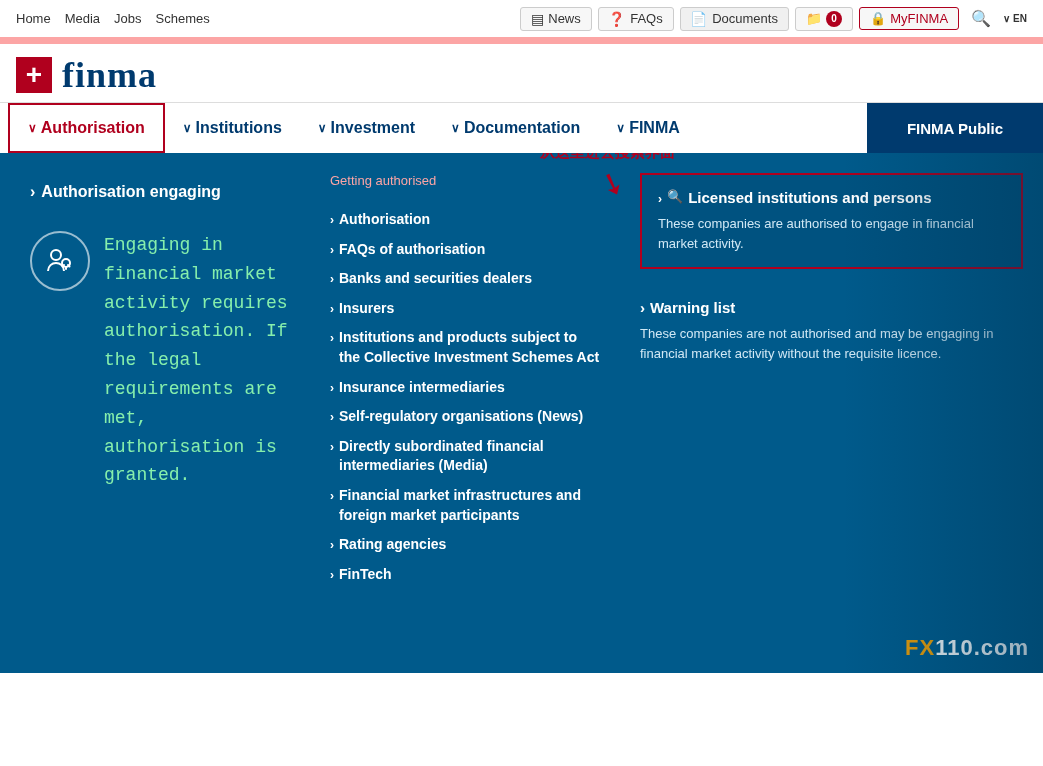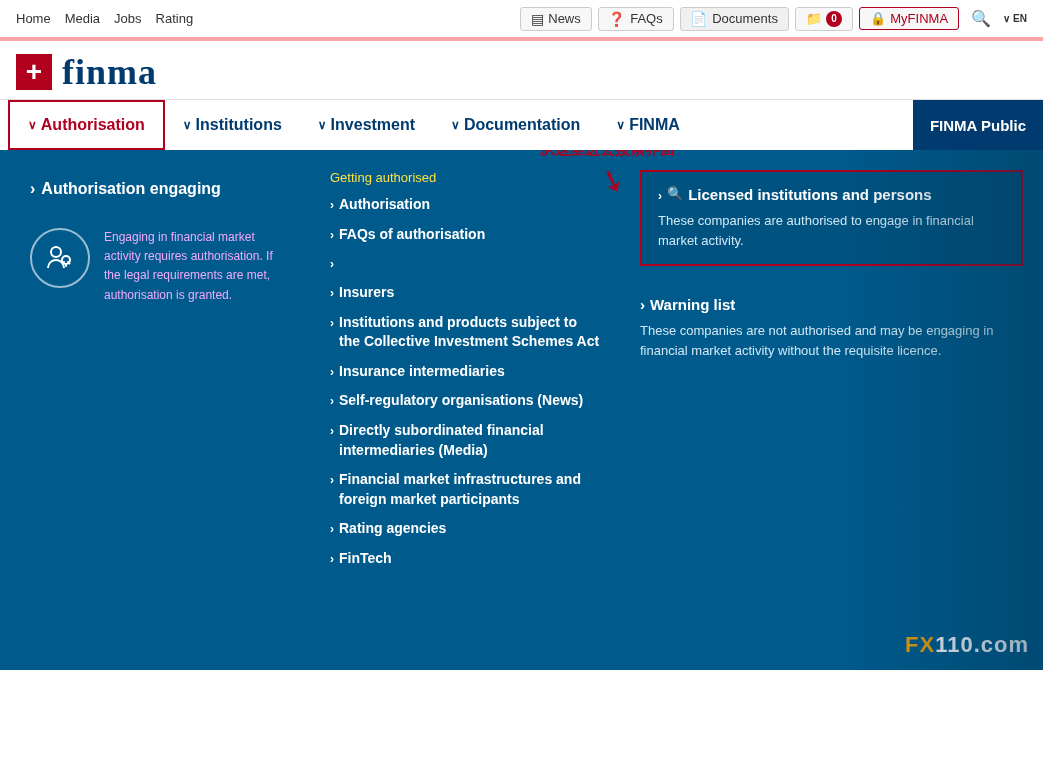--- a/index.html
+++ b/index.html
@@ -5,21 +5,21 @@
     * { margin: 0; padding: 0; box-sizing: border-box; }
     body { font-family: Arial, sans-serif; width: 1043px; overflow-x: hidden; background: #fff; }
 
     
     .top-bar {
       display: flex;
       align-items: center;
       justify-content: space-between;
       padding: 6px 16px;
       background: #fff;
-      border-bottom: 4px solid #fca5a5;
+      border-bottom: 7px solid #fca5a5;
       font-size: 13px;
     }
     .top-bar-left { display: flex; gap: 14px; }
     .top-bar-left a { color: #333; text-decoration: none; font-size: 13px; }
     .top-bar-right { display: flex; align-items: center; gap: 6px; }
     .top-btn {
       display: inline-flex; align-items: center; gap: 4px;
       padding: 3px 10px; border: 1px solid #ccc; border-radius: 3px;
       font-size: 13px; color: #333; background: #f7f7f7; cursor: pointer;
       text-decoration: none;
@@ -69,21 +69,21 @@
       position: relative;
     }
     .nav-item .chevron { font-size: 12px; }
     .nav-item.active {
       color: #b0001e;
       border: 2px solid #b0001e;
     }
     .finma-public-btn {
       margin-left: auto;
       background: #003a6e; color: #fff;
-      padding: 10px 17px;
+      padding: 10px 40px;
       font-size: 15px; font-weight: bold;
       border: none; cursor: pointer;
       align-self: stretch; display: flex; align-items: center;
     }
 
     
     .dropdown-panel {
       display: flex;
       background: #005a8b;
       min-height: 520px;
@@ -109,31 +109,31 @@
     .auth-icon-area {
       display: flex; align-items: flex-start; gap: 14px;
       margin-top: 10px;
     }
     .auth-icon {
       width: 60px; height: 60px; border: 2px solid rgba(255,255,255,0.6);
       border-radius: 50%; display: flex; align-items: center; justify-content: center;
       flex-shrink: 0;
     }
     .auth-icon svg { width: 32px; height: 32px; }
-    .auth-desc { color: #f0abfc; font-size: 12px; line-height: 1.6; }
+    .auth-desc { color: #86efac; font-size: 18px; line-height: 1.6; font-family: Liberation Mono, monospace; }
 
     
     .mid-col {
       width: 310px;
       padding: 20px 20px 20px 20px;
       background: #005a8b;
       flex-shrink: 0;
     }
     .col-heading {
-      color: #fde047; font-size: 13px; margin-bottom: 10px;
+      color: #fca5a5; font-size: 13px; margin-bottom: 22px;
       font-weight: normal;
     }
     .menu-list { list-style: none; }
     .menu-list li {
       margin-bottom: 10px;
     }
     .menu-list li a {
       color: #fff; font-size: 14px; font-weight: bold;
       text-decoration: none; display: flex; align-items: flex-start; gap: 5px;
       line-height: 1.4;
@@ -198,21 +198,21 @@
     }
   </style>
 </head>
 <body>
 
 <div class="top-bar">
   <div class="top-bar-left">
     <a>Home</a>
     <a>Media</a>
     <a>Jobs</a>
-    <a>Rating</a>
+    <a>Schemes</a>
   </div>
   <div class="top-bar-right">
     <button class="top-btn">
       <span class="icon">▤</span>
       <span>News</span>
     </button>
     <button class="top-btn">
       <span class="icon">❓</span>
       <span>FAQs</span>
     </button>
@@ -297,20 +297,21 @@
       </li>
       <li>
         <a>
           <span class="chev">›</span>
           <span>FAQs of authorisation</span>
         </a>
       </li>
       <li>
         <a>
           <span class="chev">›</span>
+          <span>Banks and securities dealers</span>
         </a>
       </li>
       <li>
         <a>
           <span class="chev">›</span>
           <span>Insurers</span>
         </a>
       </li>
       <li>
         <a>

